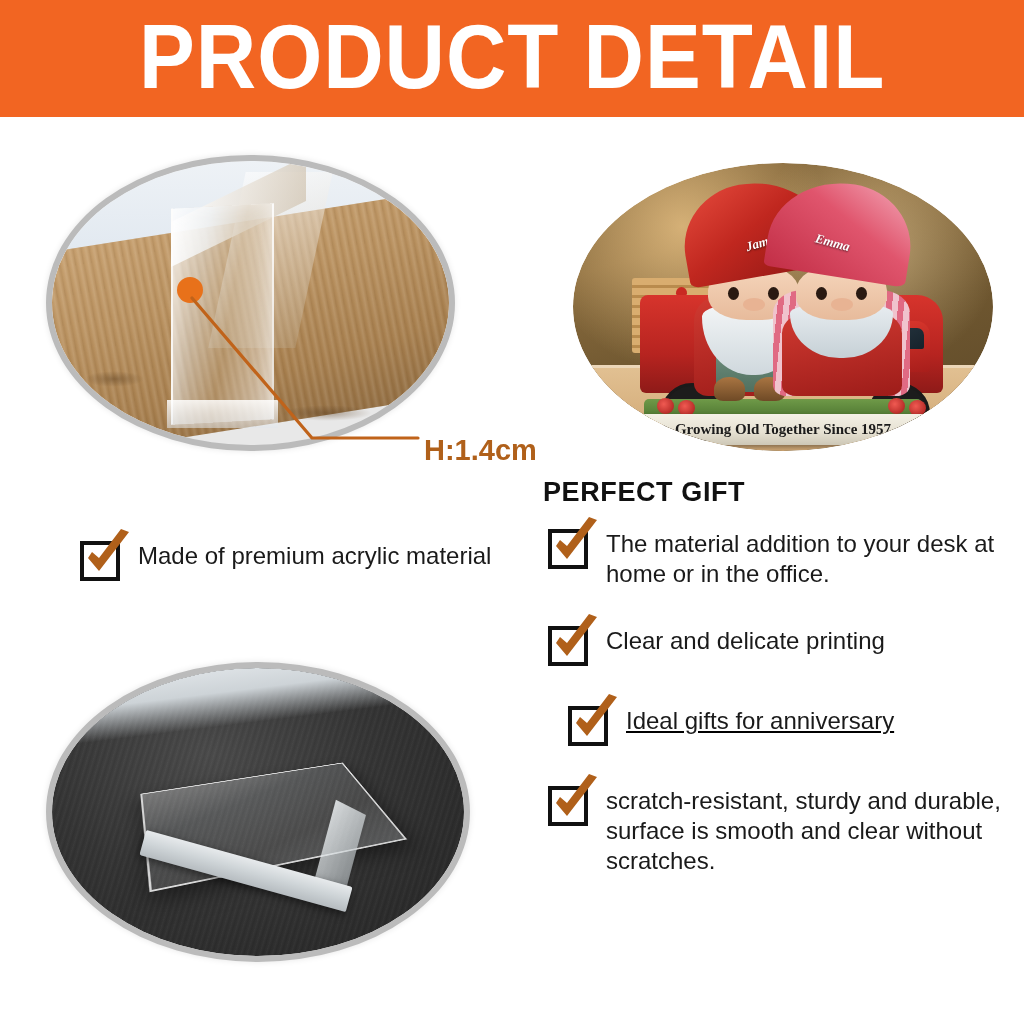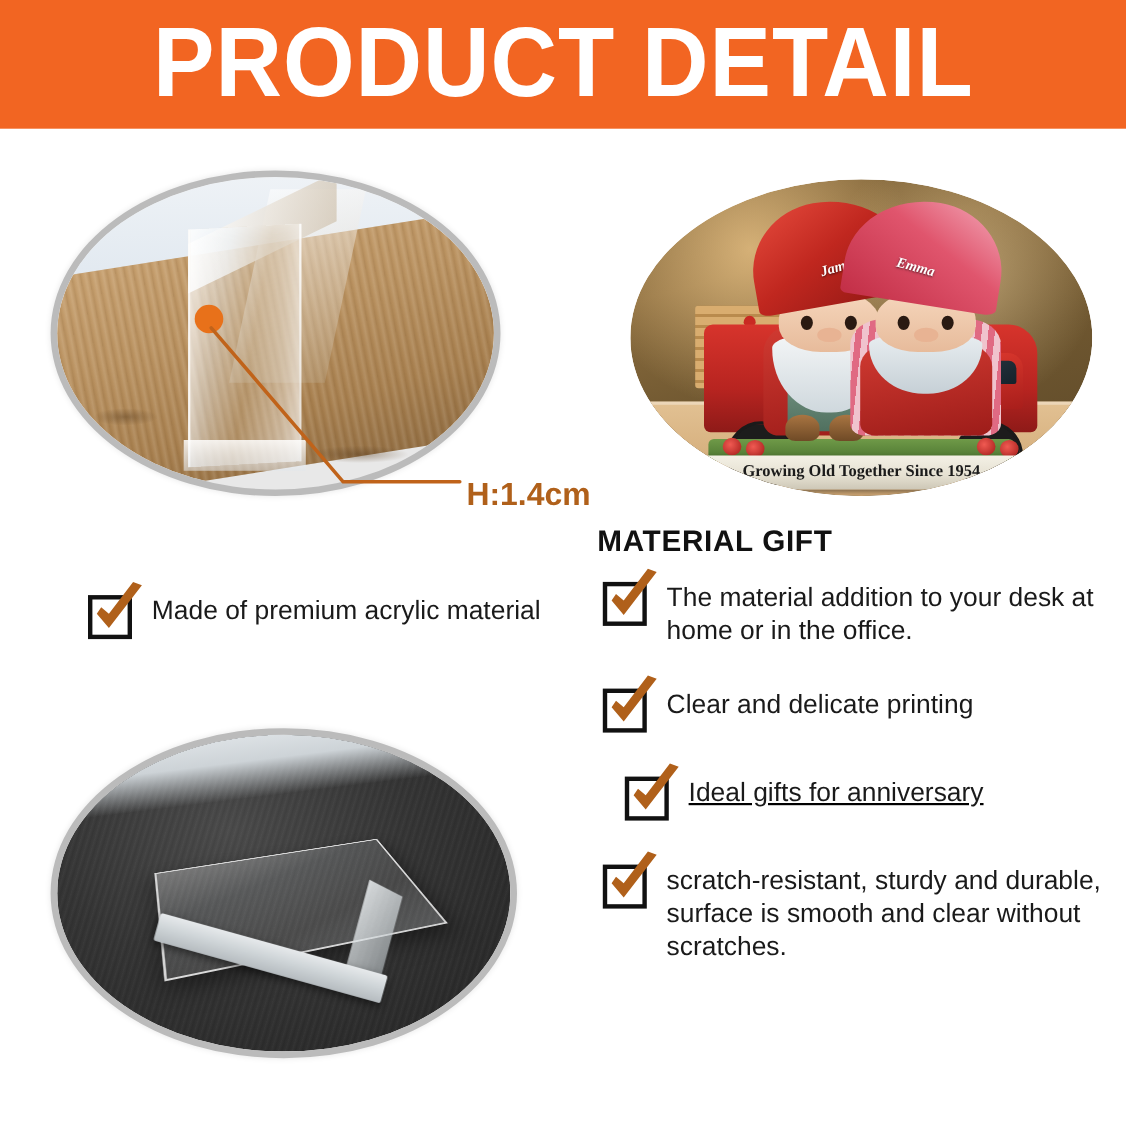--- a/index.html
+++ b/index.html
@@ -361,21 +361,21 @@
           <div class="eye l"></div>
           <div class="eye r"></div>
           <div class="nose"></div>
         </div>
         <div class="hat pink">
           <div class="hat-name">Emma</div>
         </div>
       </div>
 
       <div class="plaque">
-        <span class="plaque-text">Growing Old Together Since 1954</span>
+        <span class="plaque-text">Growing Old Together Since 1957</span>
       </div>
     </div>
   </div>
 
   <div class="oval soft" id="photo-acrylic-flat">
     <div class="oval-inner">
       <div class="slate">
         <div class="slate-top-light"></div>
         <div class="block-flat"></div>
         <div class="block-edge-right"></div>
@@ -387,21 +387,21 @@
 
   <div class="feature-item" id="feat-acrylic-0">
     <span class="checkbox">
       <svg viewBox="0 0 56 58" aria-hidden="true">
         <path d="M8 31 L19 44 L49 5 L41 2 L19 31 L12 25 Z" fill="#B0601A"></path>
       </svg>
     </span>
     <span class="feature-text">Made of premium acrylic material</span>
   </div>
 
-  <div class="section-heading" id="heading-gift">MATERIAL GIFT</div>
+  <div class="section-heading" id="heading-gift">PERFECT GIFT</div>
 
   <div class="feature-item" id="feat-gift-0">
     <span class="checkbox">
       <svg viewBox="0 0 56 58" aria-hidden="true">
         <path d="M8 31 L19 44 L49 5 L41 2 L19 31 L12 25 Z" fill="#B0601A"></path>
       </svg>
     </span>
     <span class="feature-text">The material addition to your desk at home or in the office.</span>
   </div>
 

